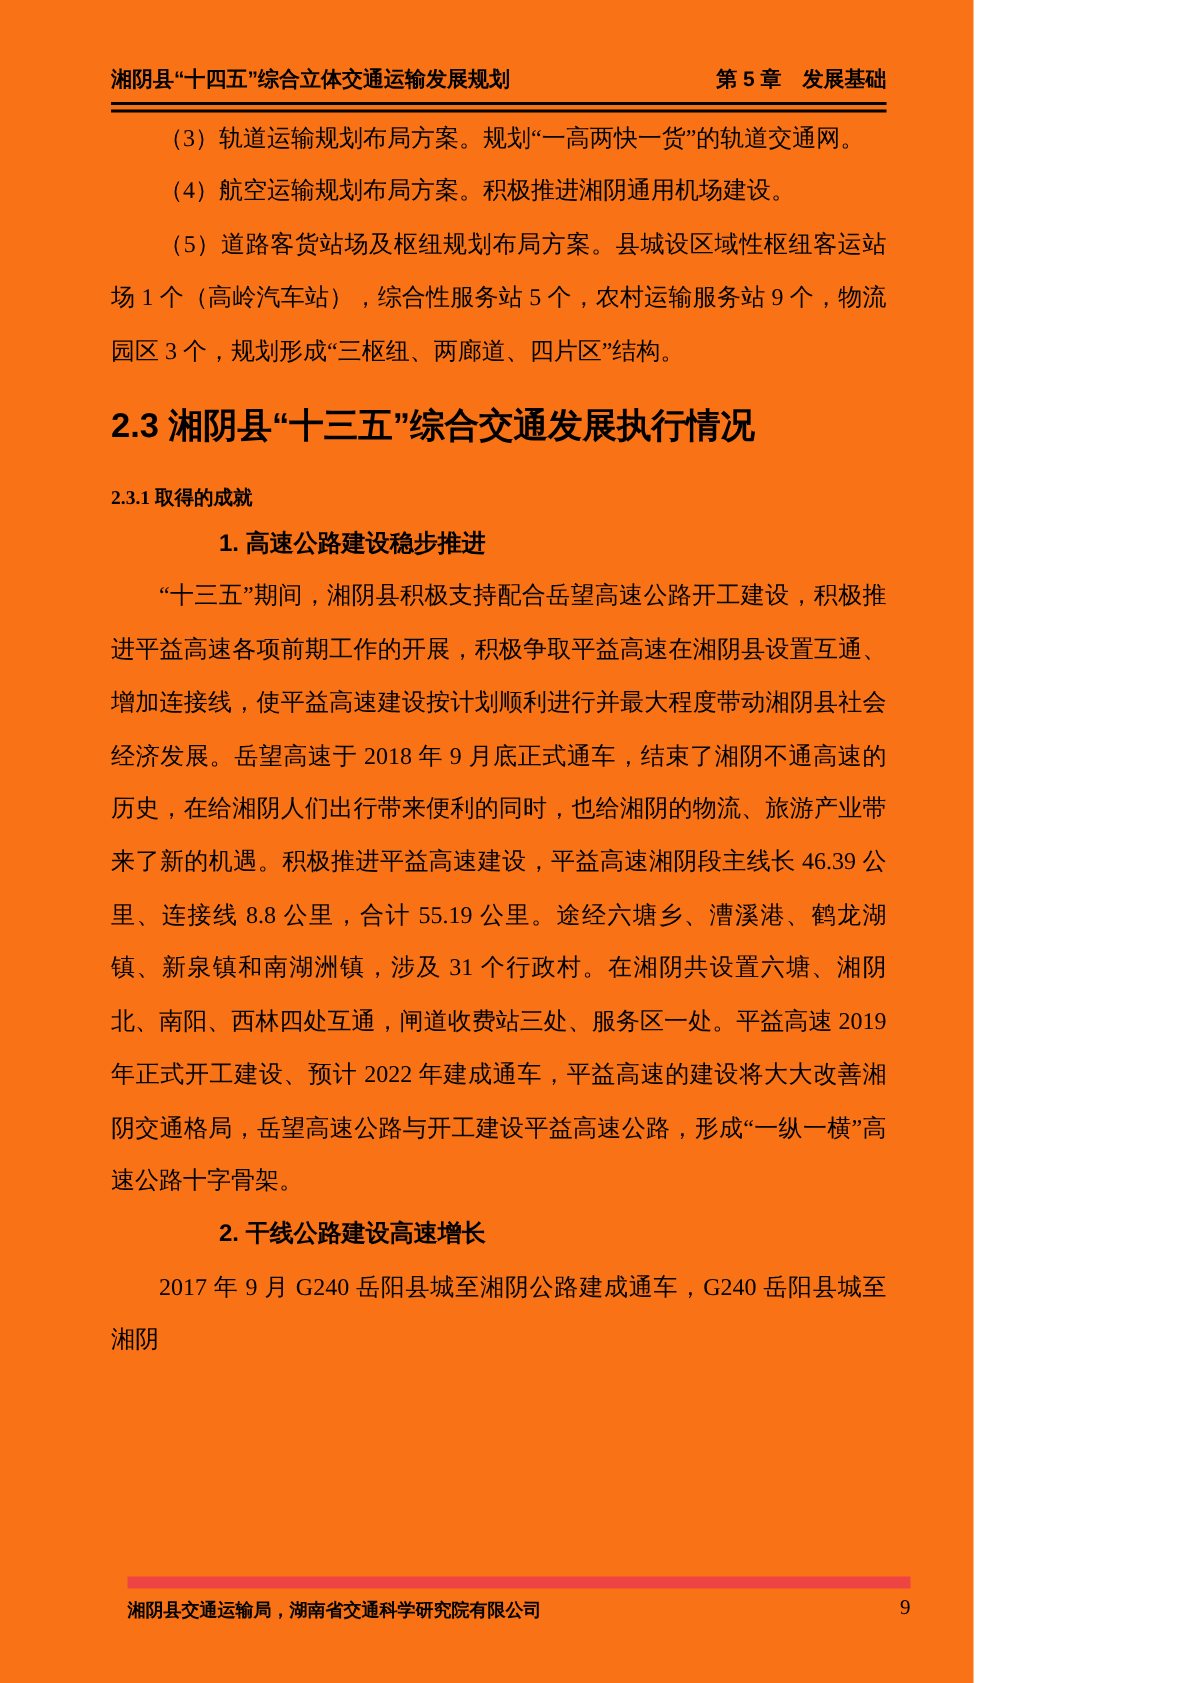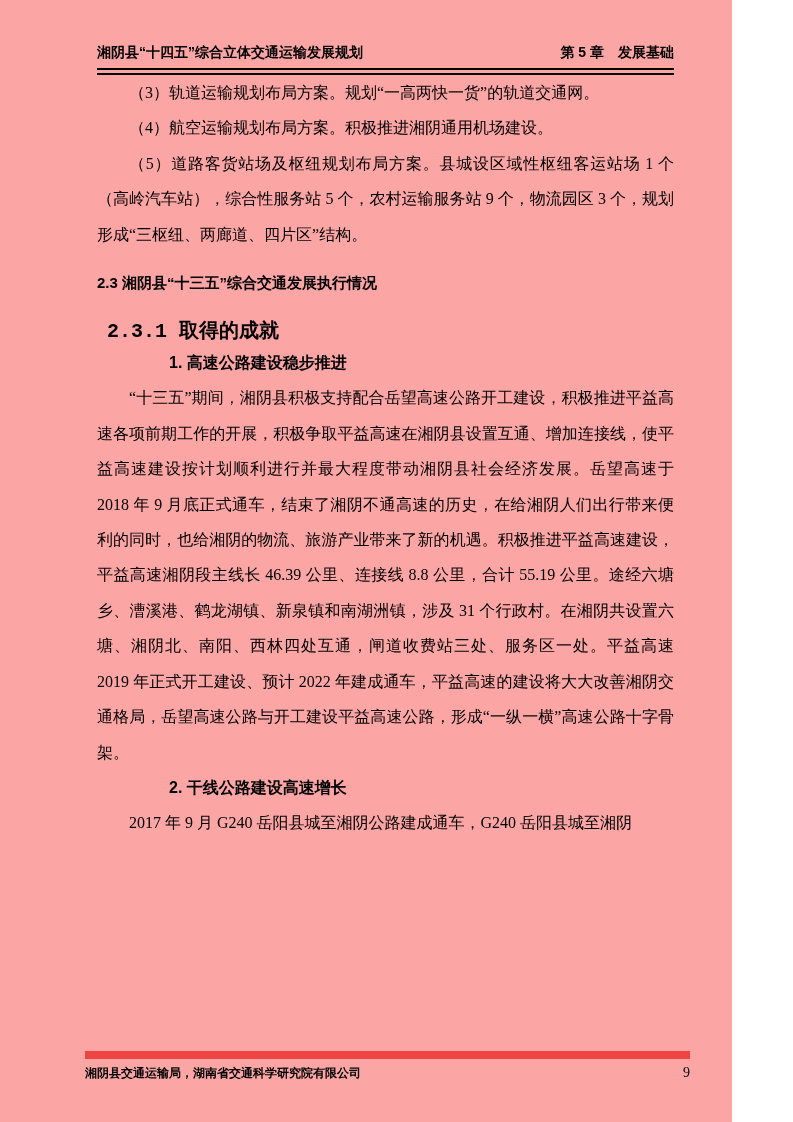--- a/index.html
+++ b/index.html
@@ -1,21 +1,21 @@
 <!DOCTYPE html>
 <html><head>
 <meta charset="utf-8">
 <style>
   html,body{margin:0;padding:0;background:#ffffff;}
   .page{
     position:relative;
-    width:732px;height:1122px;
-    background:#fca5a5;color:#000;
+    width:649px;height:1122px;
+    background:#f97316;color:#000;
     box-sizing:border-box;
-    padding:44px 58px 0 97px;
+    padding:44px 58px 0 74px;
     font-family:"Liberation Serif","DejaVu Serif",serif;
     overflow:hidden;
   }
   
   .header{
     display:flex;justify-content:space-between;align-items:flex-end;
     font-family:"Liberation Sans","DejaVu Sans",sans-serif;
     font-weight:bold;font-size:14px;line-height:17px;
   }
   .rule-double{
@@ -28,26 +28,26 @@
     font-size:16px;line-height:35.4px;
     text-align:justify;text-indent:2em;
     letter-spacing:0;
   }
   .block-1{margin-top:8px;}
   .intro{margin-top:13px;}
   .sub-para{margin-top:9px;}
   h1.sec{
     margin:16px 0 0 0;
     font-family:"Liberation Sans","DejaVu Sans",sans-serif;
-    font-weight:bold;font-size:15px;line-height:30px;
+    font-weight:bold;font-size:23px;line-height:30px;
   }
   h2.subsec{
-    margin:21px 0 0 10px;
-    font-family:Liberation Mono, monospace;
-    font-weight:bold;font-size:20px;line-height:26px;
+    margin:21px 0 0 0;
+    font-family:Liberation Serif, serif;
+    font-weight:bold;font-size:13px;line-height:26px;
   }
   .sub-title{
     margin:16px 0 0 0;padding-left:40px;
     font-family:"Liberation Sans","DejaVu Sans",sans-serif;
     font-weight:bold;font-size:19.5px;line-height:26px;
   }
   .sub-title-2{margin-top:12px;}
   .sub-para-2{margin-top:8px;}
   
   .footer{

